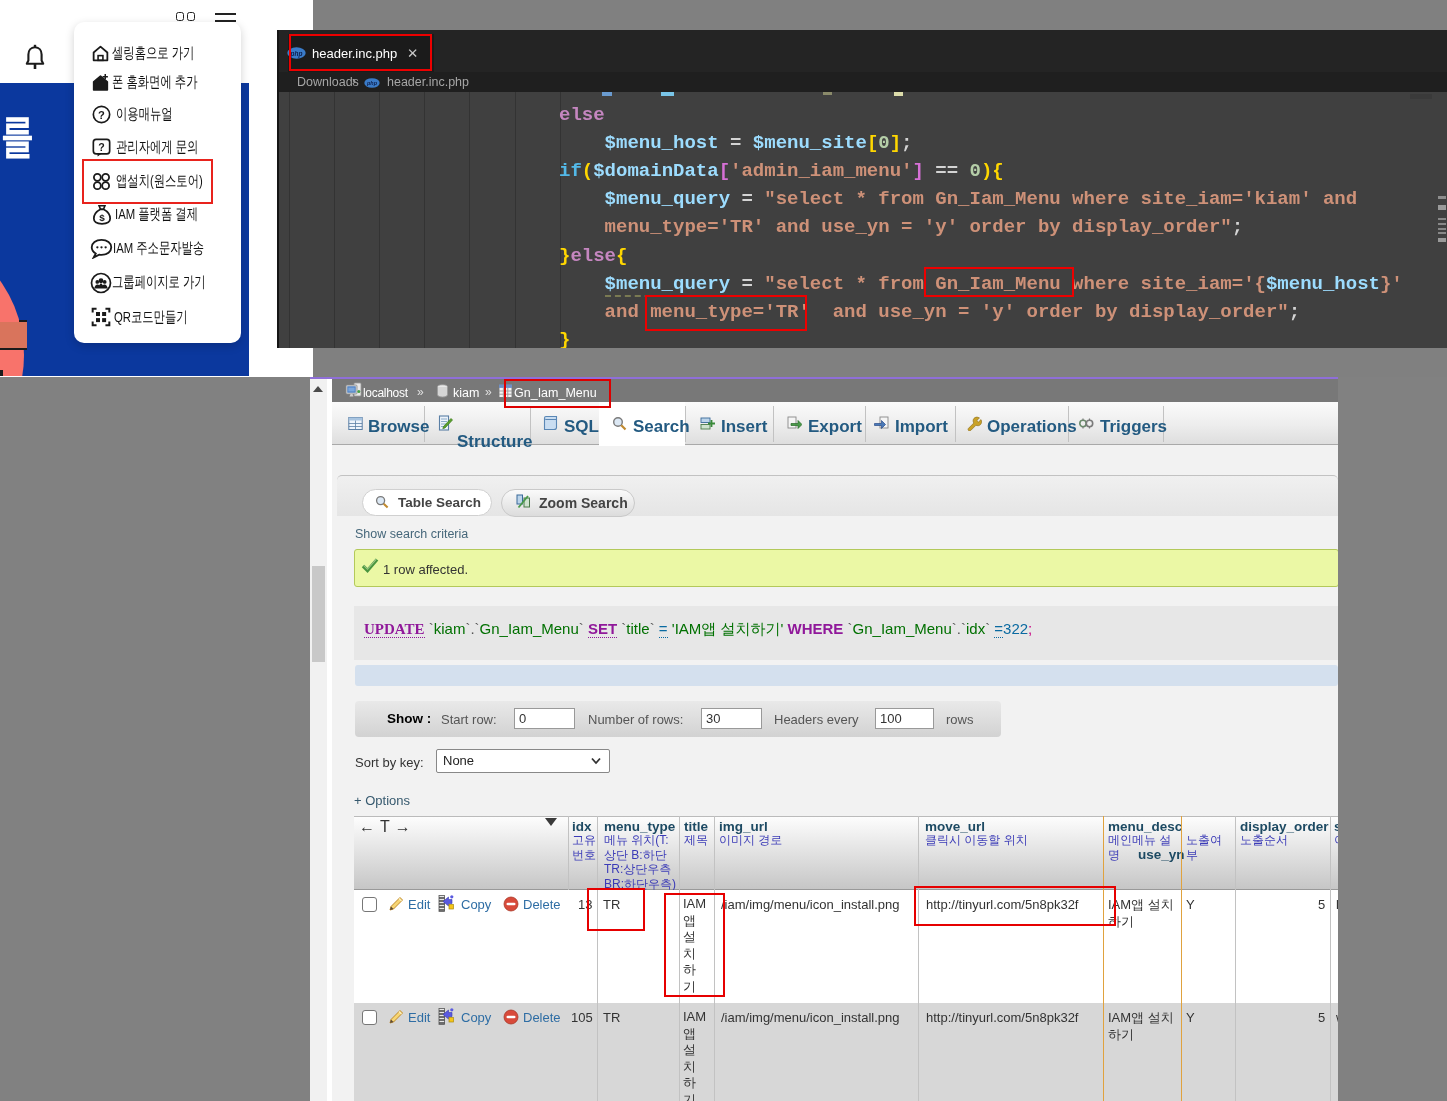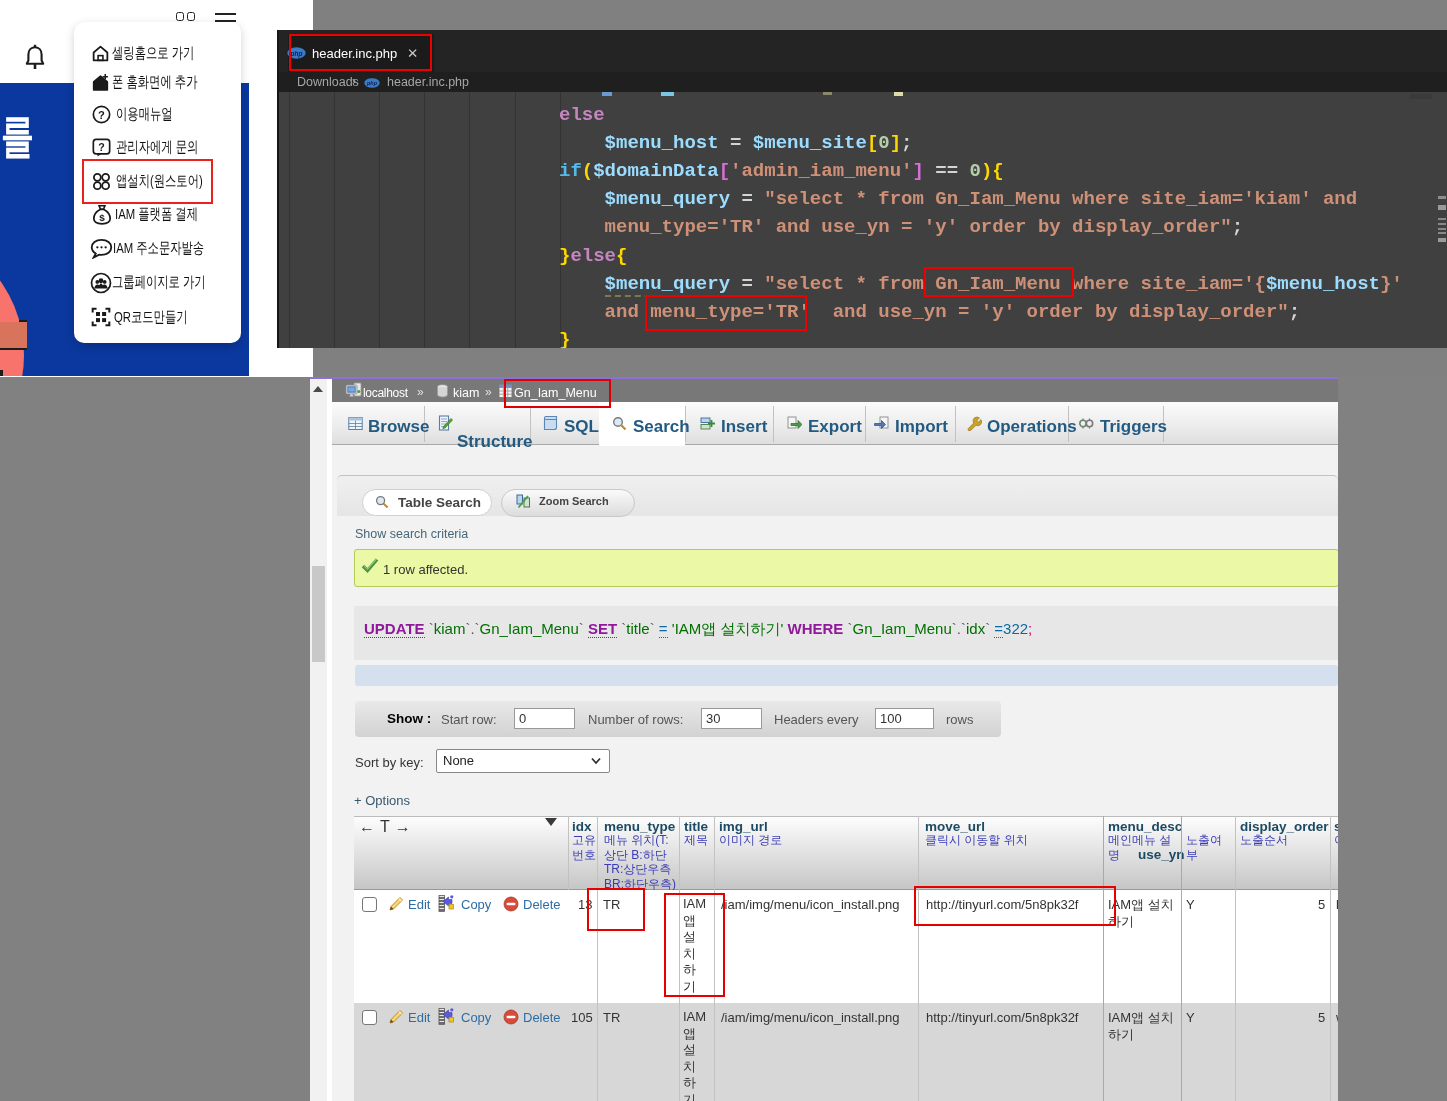--- a/index.html
+++ b/index.html
@@ -297,33 +297,33 @@
         <circle cx="6" cy="6" r="4.3" fill="#dce8f4" stroke="#7a7a7a" stroke-width="1.4"></circle>
         <line x1="9.3" y1="9.3" x2="13.5" y2="13.5" stroke="#c08a30" stroke-width="2.2"></line>
       </svg>
   <div class="abs" style="left:398px;top:494.5px;font-size:13.5px;font-weight:bold;color:#444;">Table Search</div>
   <div class="abs" style="left:501px;top:488.5px;width:134px;height:28px;background:linear-gradient(180deg,#fafafa,#dcdcdc);border:1px solid #c9c9c9;border-radius:14px;"></div>
   <svg class="abs" style="left:516px;top:494px;" width="15" height="15" viewBox="0 0 15 15">
         <rect x="1" y="1" width="5.5" height="9" fill="#bcd4ea" stroke="#3a6a9a" stroke-width="1"></rect>
         <rect x="8" y="4" width="5.5" height="9" fill="#cfe3cf" stroke="#4a7a4a" stroke-width="1"></rect>
         <line x1="2.5" y1="13.5" x2="12" y2="2" stroke="#4a9a4a" stroke-width="1.8"></line>
       </svg>
-  <div class="abs" style="left:539px;top:494.5px;font-size:11px;font-weight:bold;color:#444;">Zoom Search</div>
+  <div class="abs" style="left:539px;top:494.5px;font-size:14px;font-weight:bold;color:#444;">Zoom Search</div>
   <div class="abs" style="left:355px;top:526.5px;font-size:12.5px;color:#46677a;">Show search criteria</div>
 
   <div class="abs" style="left:354px;top:549px;width:985px;height:38px;background:#ebf8a5;border:1px solid #b3c95a;border-radius:3px;"></div>
   <svg class="abs" style="left:361px;top:556px;" width="18" height="18" viewBox="0 0 18 18">
         <path d="M2 10 L6.5 14.5 L16 3.5" fill="none" stroke="#49953f" stroke-width="3.4"></path>
         <path d="M2.6 9.4 L6.5 13.3 L15.3 3.1" fill="none" stroke="#9cc684" stroke-width="1.1"></path>
       </svg>
   <div class="abs" style="left:383px;top:561.5px;font-size:13px;color:#333;">1 row affected.</div>
 
   <div class="abs" style="left:354px;top:605.5px;width:985px;height:54.5px;background:#e7e7e7;"></div>
   <div class="abs" style="left:364px;top:619.5px;font-size:15px;color:#333;white-space:nowrap;">
-    <span style="color:#90189a;font-weight:bold;border-bottom:1px dotted #90189a;">UPDATE</span>
+    <span style="color:#90189a;font-weight:bold;border-bottom:1px dotted #90189a;font-family:Liberation Serif, serif;">UPDATE</span>
     <span style="color:#555;">`</span><span style="color:#007000;">kiam</span><span style="color:#555;">`.`</span><span style="color:#007000;">Gn_Iam_Menu</span><span style="color:#555;">`</span>
     <span style="color:#90189a;font-weight:bold;border-bottom:1px dotted #90189a;">SET</span>
     <span style="color:#555;">`</span><span style="color:#007000;">title</span><span style="color:#555;">`</span>
     <span style="color:#0a6aa1;border-bottom:1px dotted #0a6aa1;">=</span>
     <span style="color:#007000;">'IAM앱 설치하기'</span>
     <span style="color:#90189a;font-weight:bold;">WHERE</span>
     <span style="color:#555;">`</span><span style="color:#007000;">Gn_Iam_Menu</span><span style="color:#555;">`.`</span><span style="color:#007000;">idx</span><span style="color:#555;">`</span>
     <span style="color:#0a6aa1;border-bottom:1px dotted #0a6aa1;">=</span><span style="color:#0a6aa1;">322</span><span style="color:#c80082;">;</span>
   </div>
 

